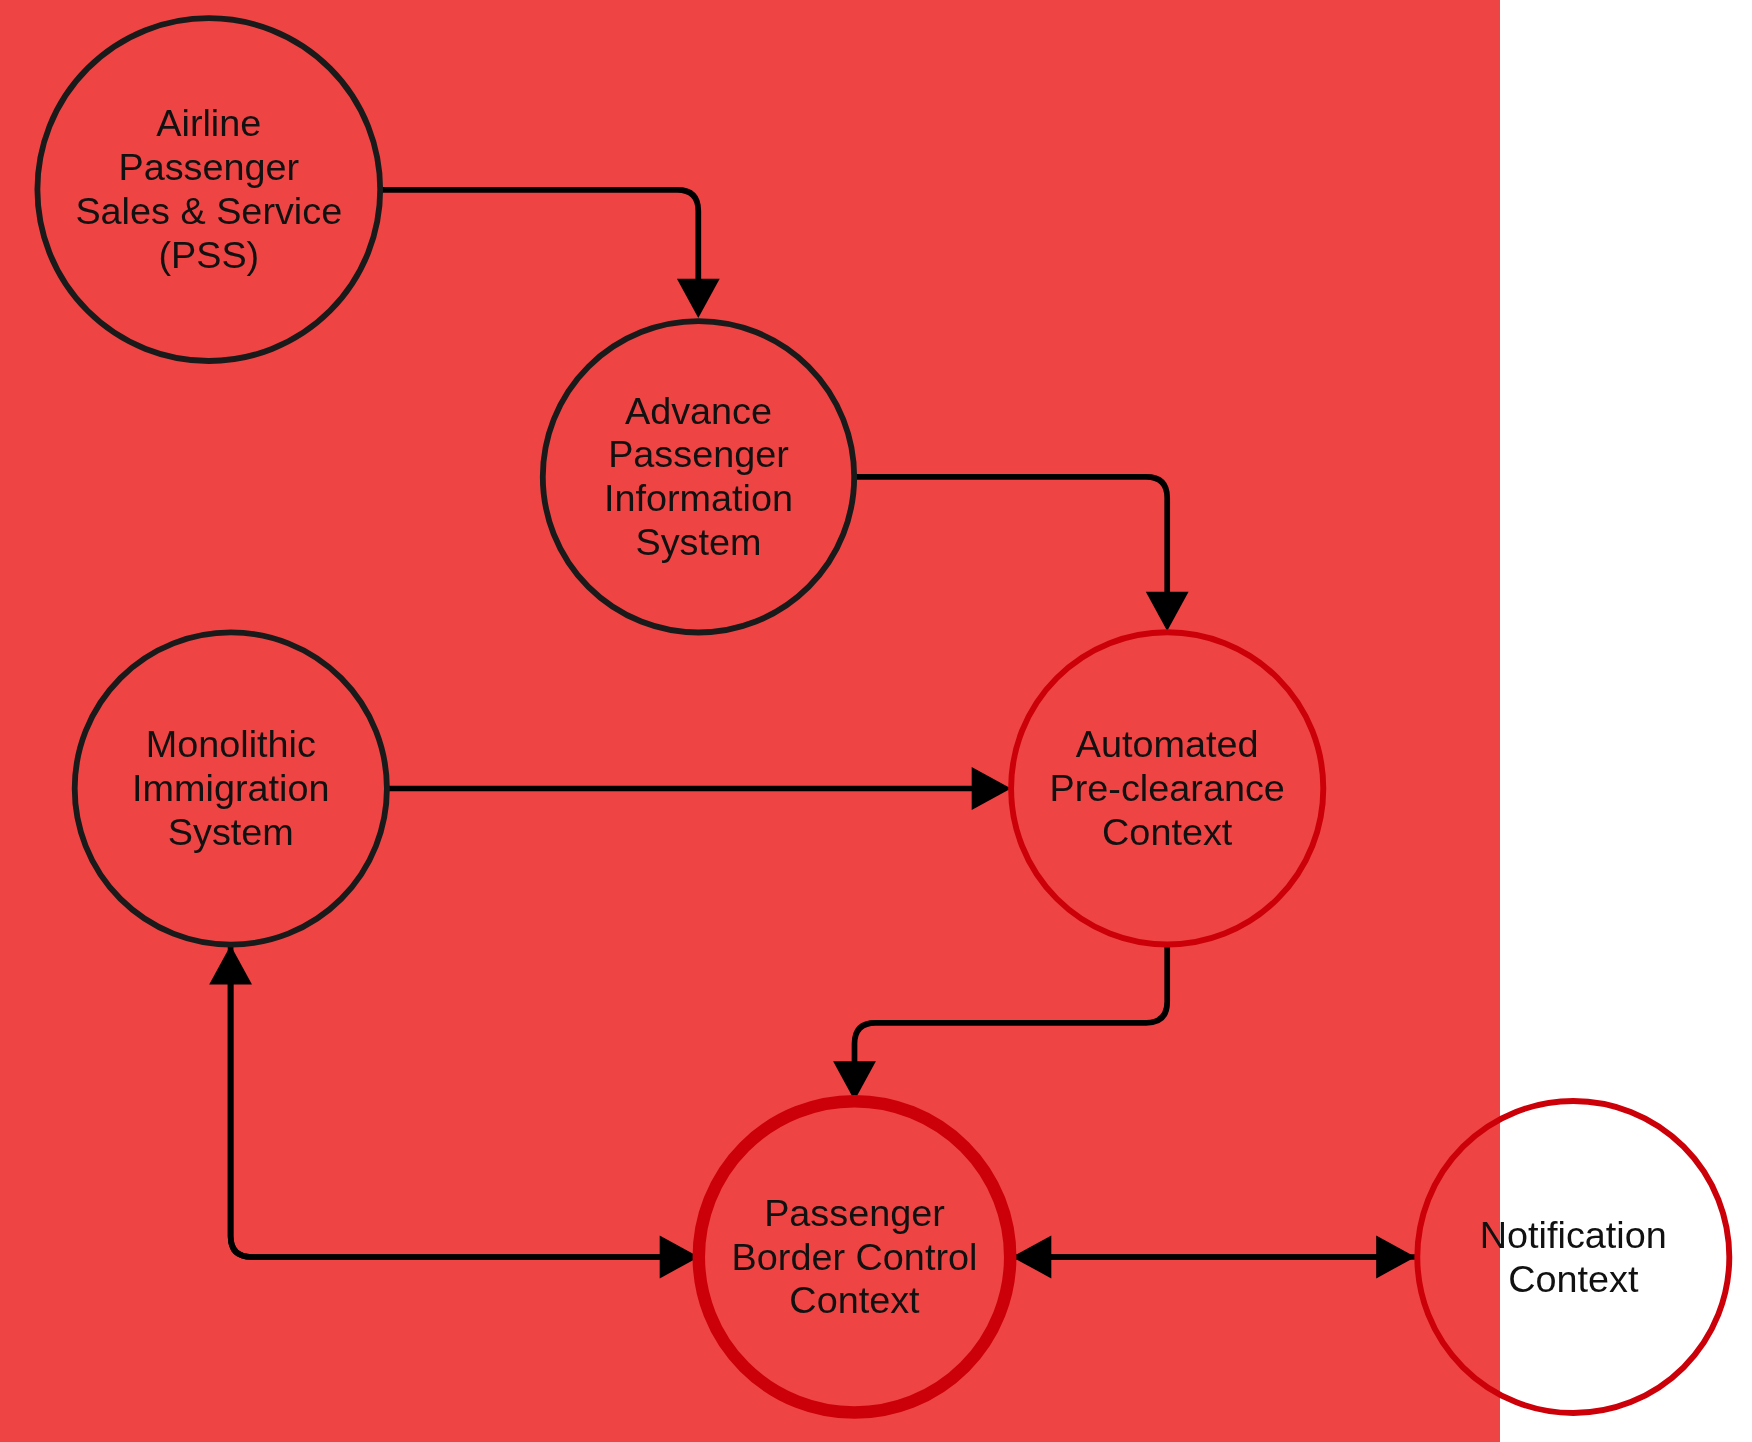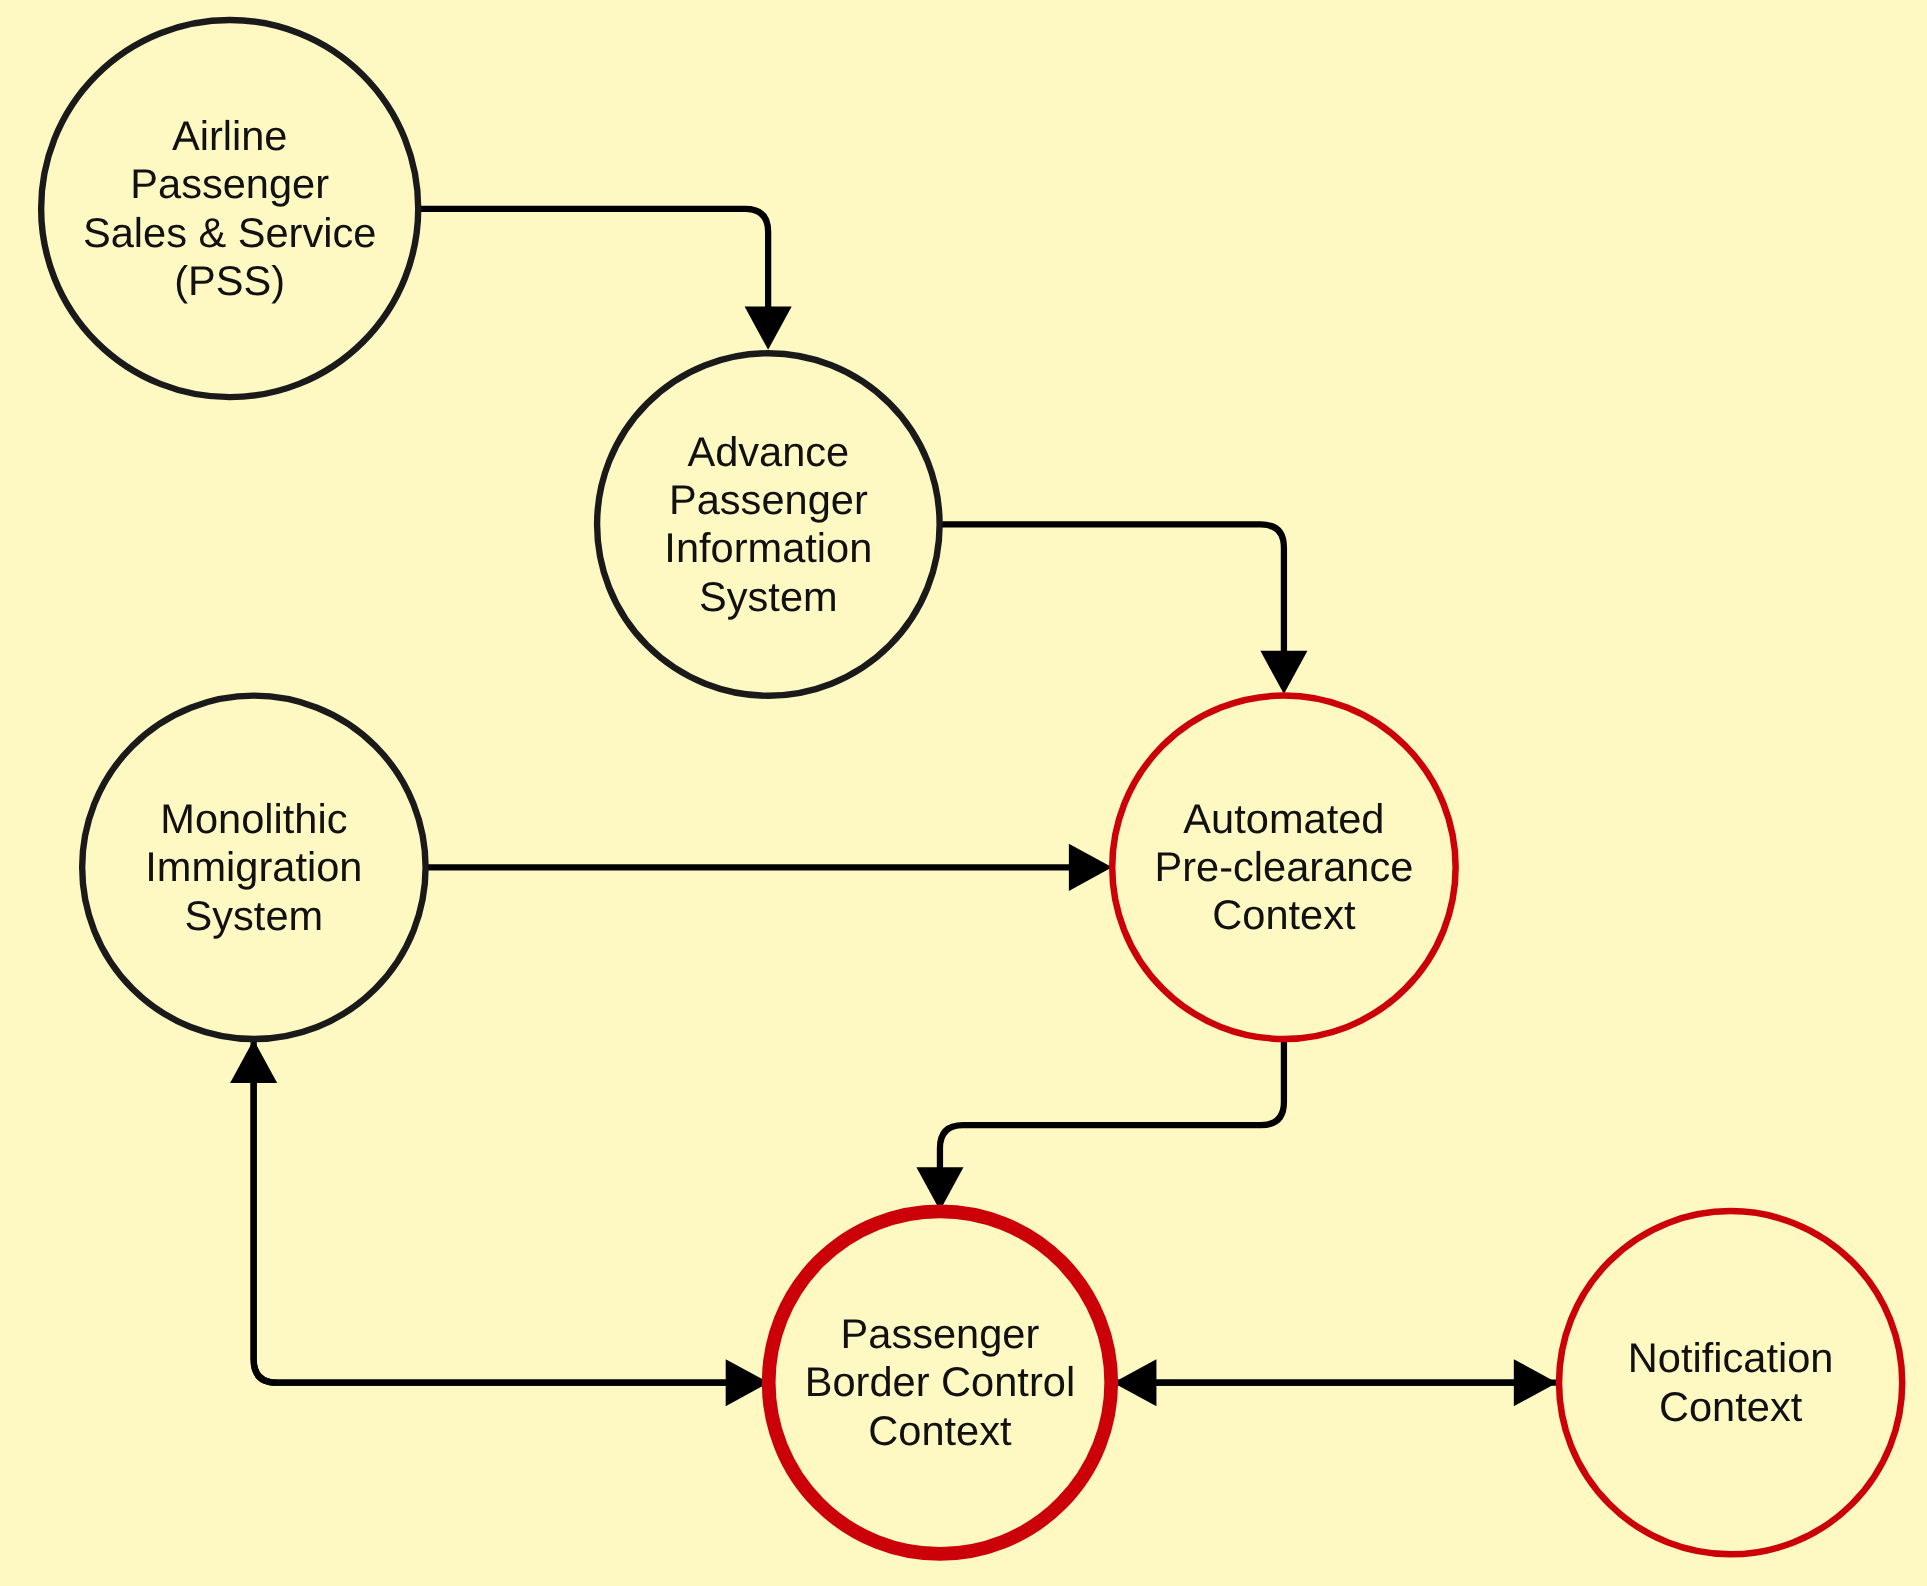--- a/index.html
+++ b/index.html
@@ -1,18 +1,18 @@
 <!DOCTYPE html>
 <html><head>
 <meta charset="utf-8">
 <style>
   html,body{margin:0;padding:0;background:#ffffff;}
   body{width:1752px;height:1442px;overflow:hidden;
        font-family:"Liberation Sans",sans-serif;}
-  #stage{position:relative;width:1752px;height:1442px;background:#fef9c3;}
+  #stage{position:relative;width:1500px;height:1442px;background:#ef4444;}
   #diagram{position:absolute;left:0;top:0;display:block;}
   .node-label{font-family:"Liberation Sans",sans-serif;
               font-size:37.8px;fill:#111111;text-anchor:middle;}
   .node-circle{fill:none;}
   .edge-line{fill:none;stroke-linecap:butt;stroke-linejoin:round;}
 </style>
 </head>
 <body>
 
 <div id="stage">

